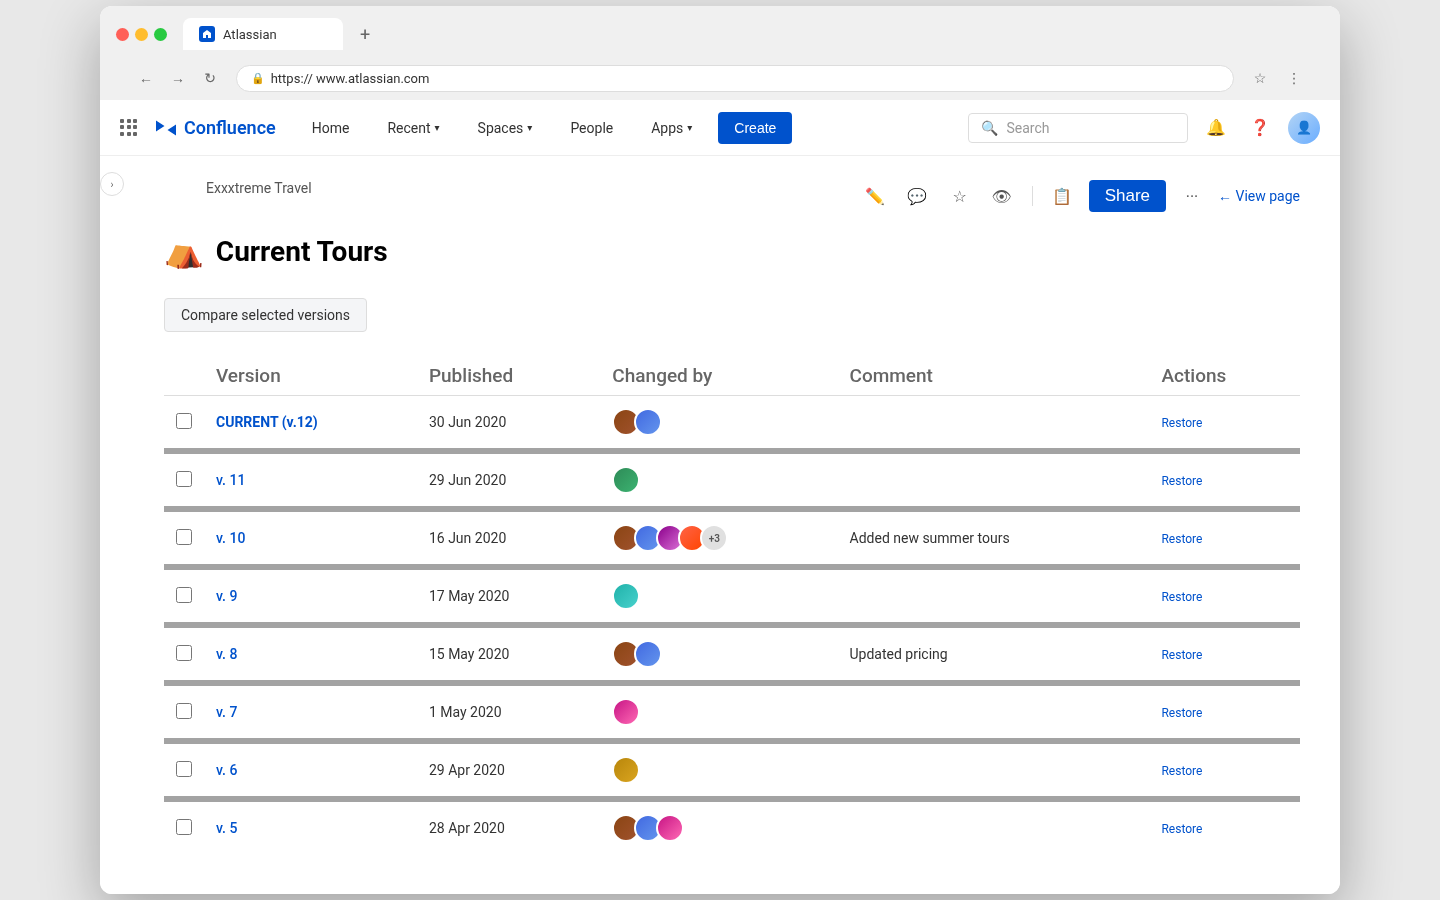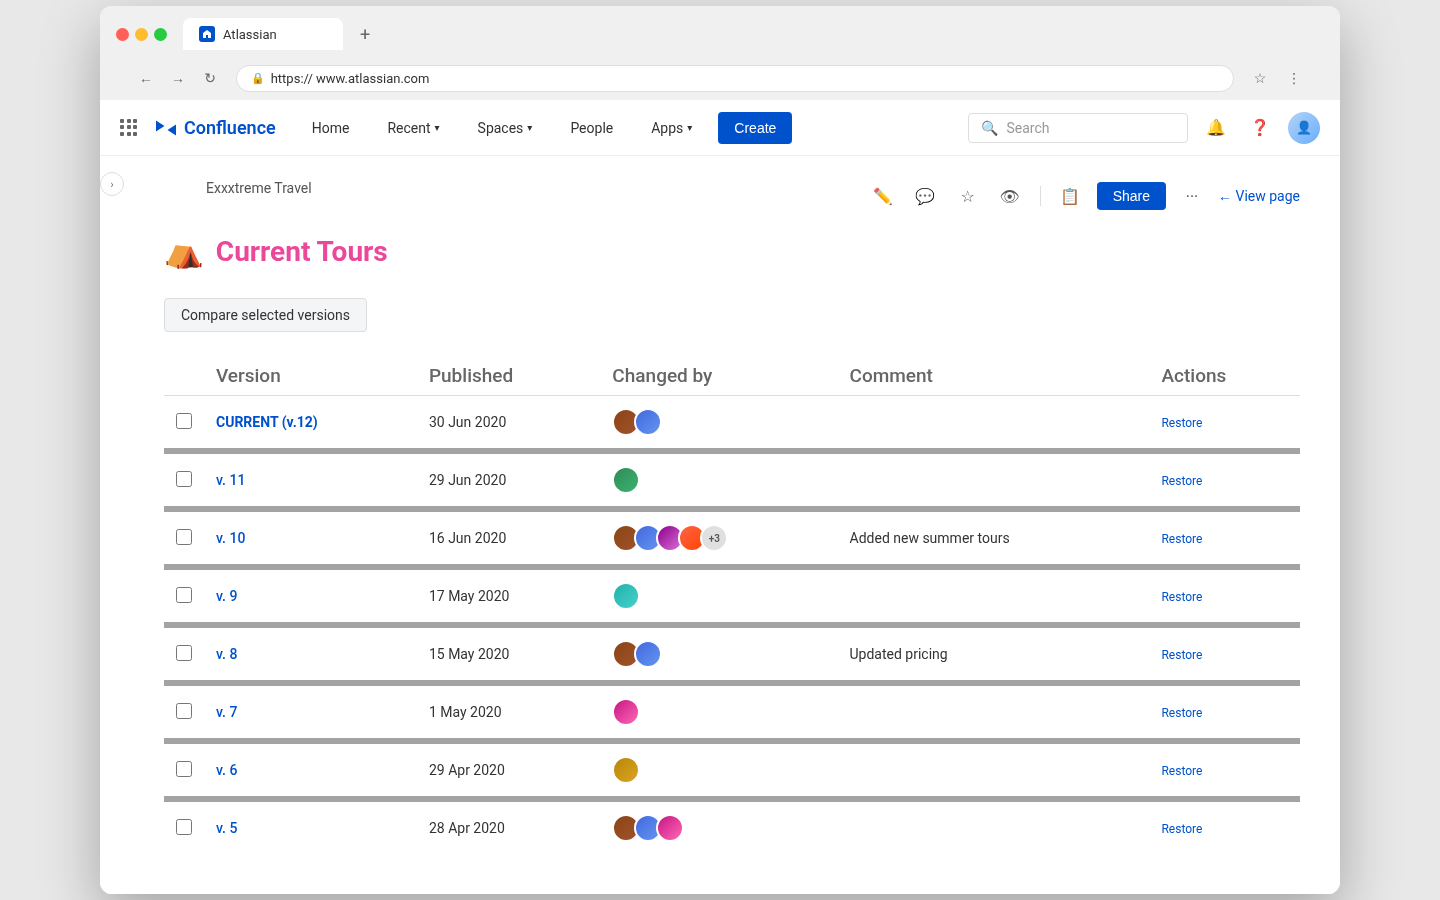--- a/index.html
+++ b/index.html
@@ -325,21 +325,21 @@
       background: #ddd;
       margin: 0 4px;
     }
 
     .share-btn {
       background: #0052cc;
       color: #fff;
       border: none;
       border-radius: 4px;
       padding: 6px 16px;
-      font-size: 14px;
+      font-size: 17px;
       font-weight: 500;
       cursor: pointer;
     }
 
     .view-page-btn {
       display: flex;
       align-items: center;
       gap: 6px;
       color: #0052cc;
       font-size: 14px;
@@ -361,21 +361,21 @@
       margin-bottom: 28px;
     }
 
     .page-title-emoji {
       font-size: 32px;
     }
 
     .page-title-text {
       font-size: 28px;
       font-weight: 700;
-      color: #ec4899;
+      color: #000000;
     }
 
     
     .compare-btn {
       background: #f4f5f7;
       border: 1px solid #ddd;
       border-radius: 4px;
       padding: 8px 16px;
       font-size: 14px;
       color: #333;

